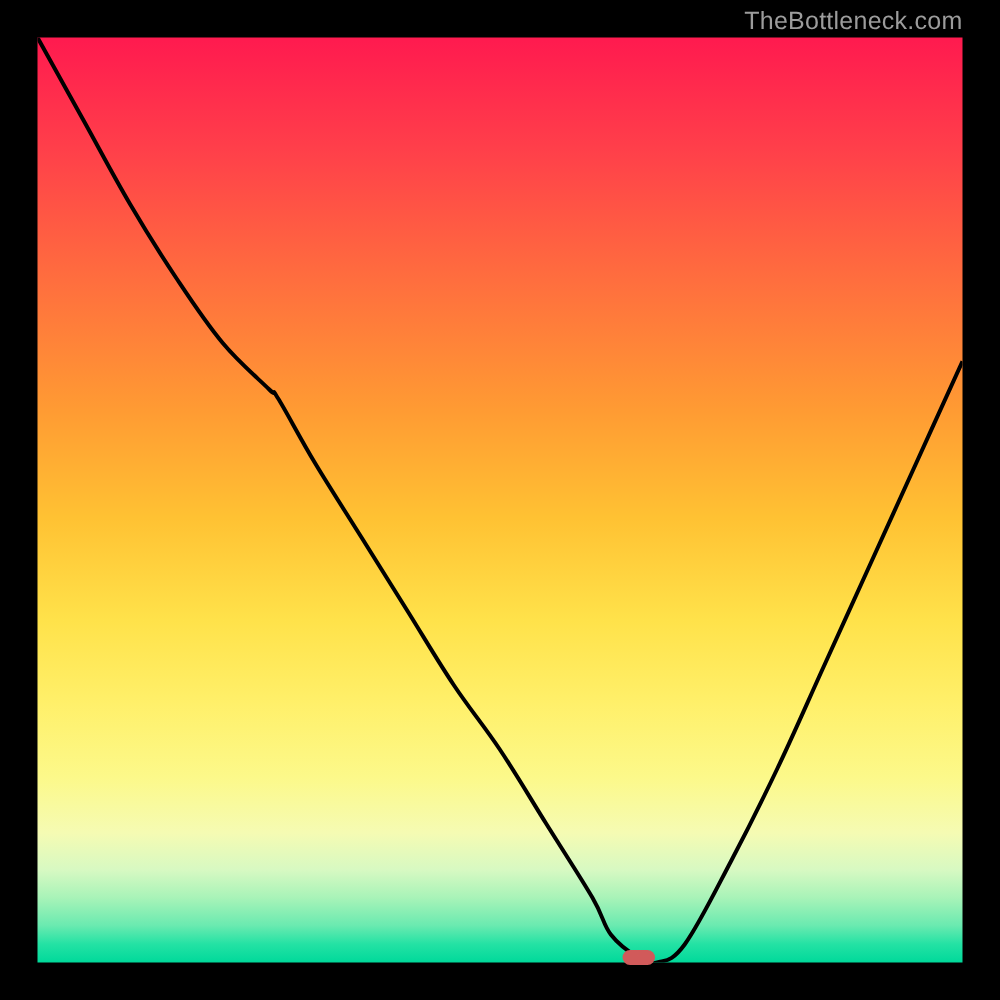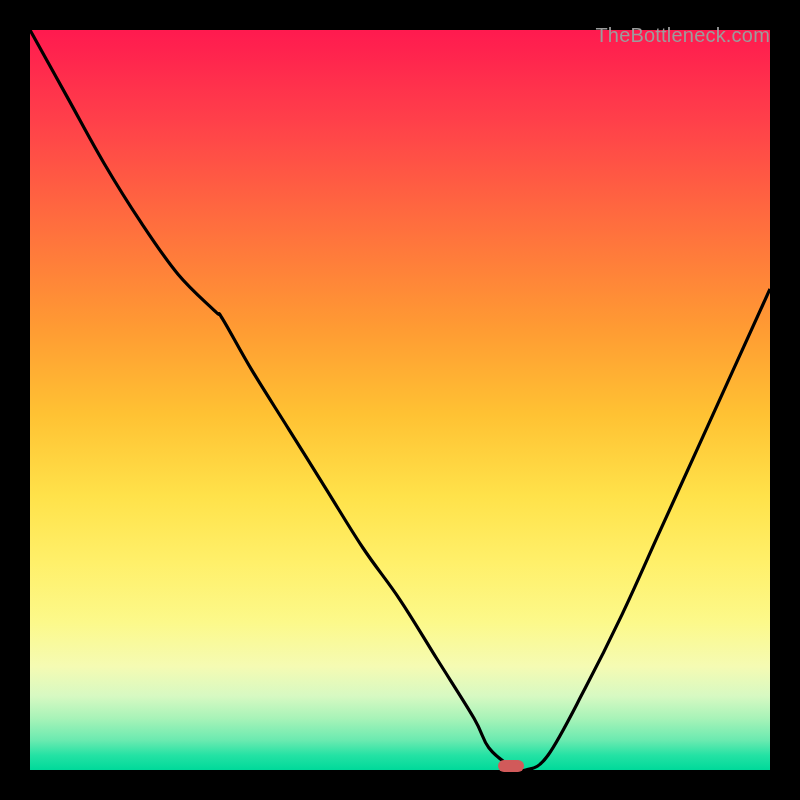--- a/index.html
+++ b/index.html
@@ -43,21 +43,20 @@
     box-sizing: border-box;
   }
   .watermark {
     position: absolute;
     top: 6px;
     right: 30px;
     font-family: Arial, Helvetica, sans-serif;
     font-size: 20px;
     color: #9c9c9c;
     letter-spacing: 0.2px;
-    margin-top: 18px;
   }
   svg.curve {
     position: absolute;
     left: 0;
     top: 0;
     width: 740px;
     height: 740px;
   }
   .curve path {
     fill: none;

